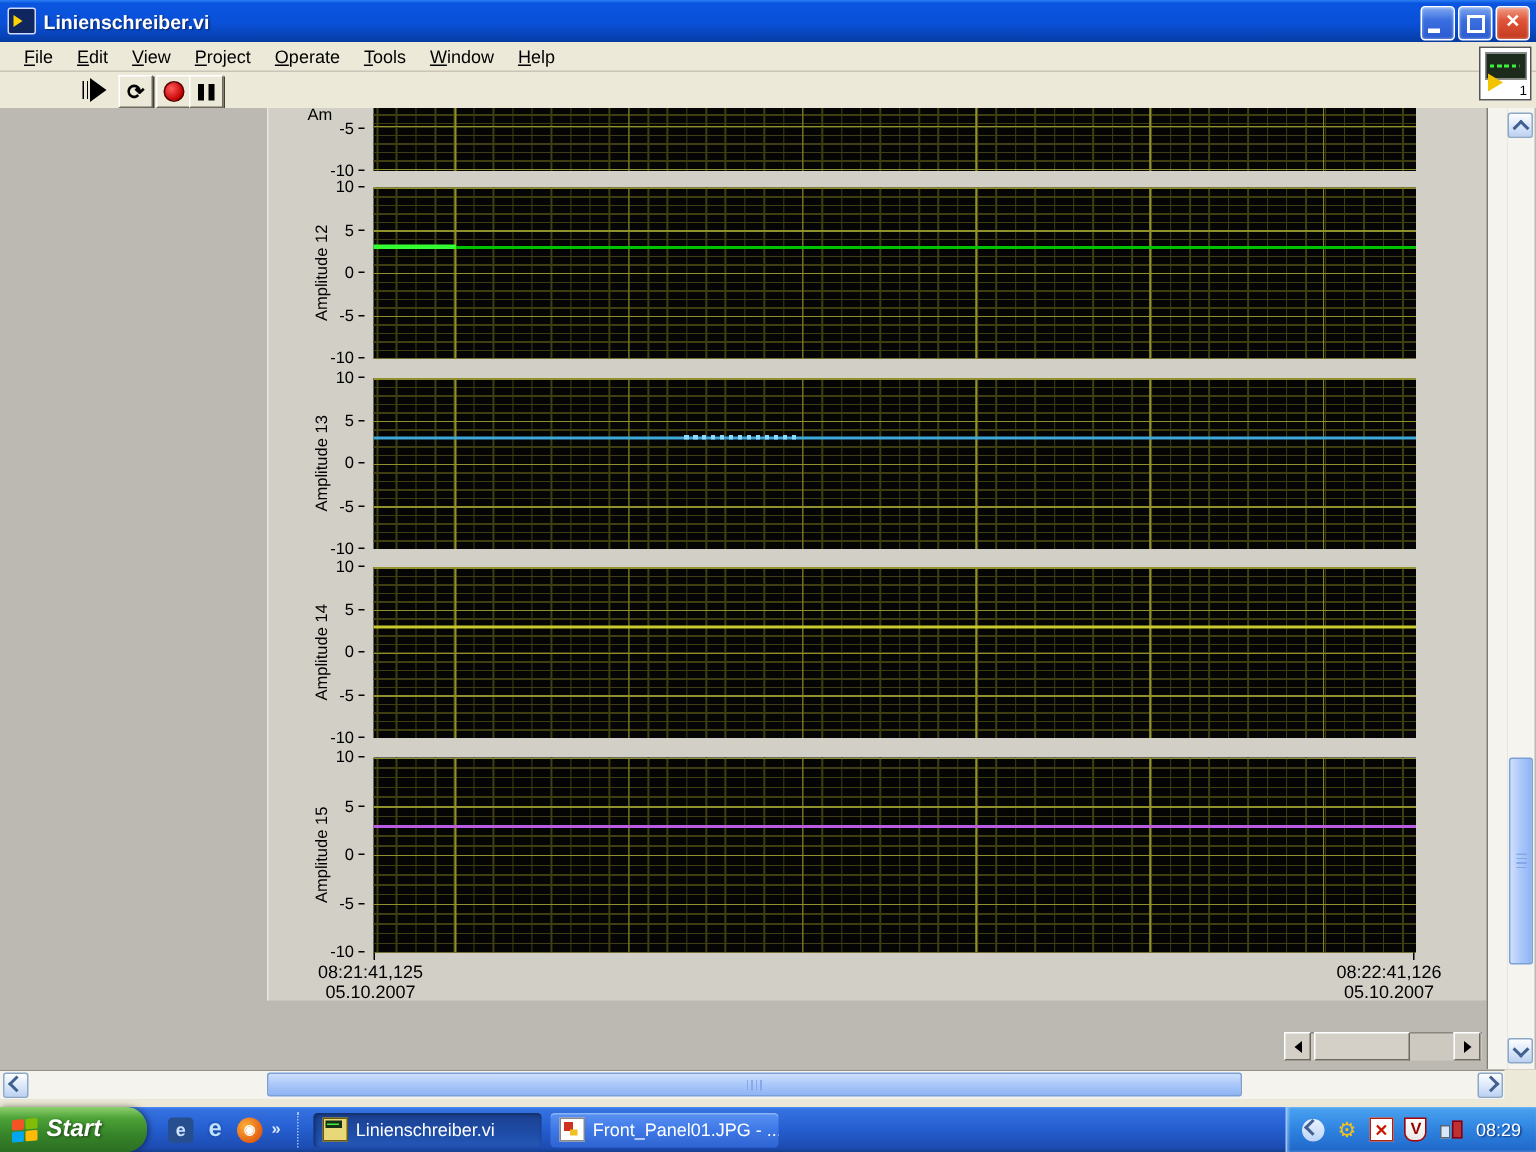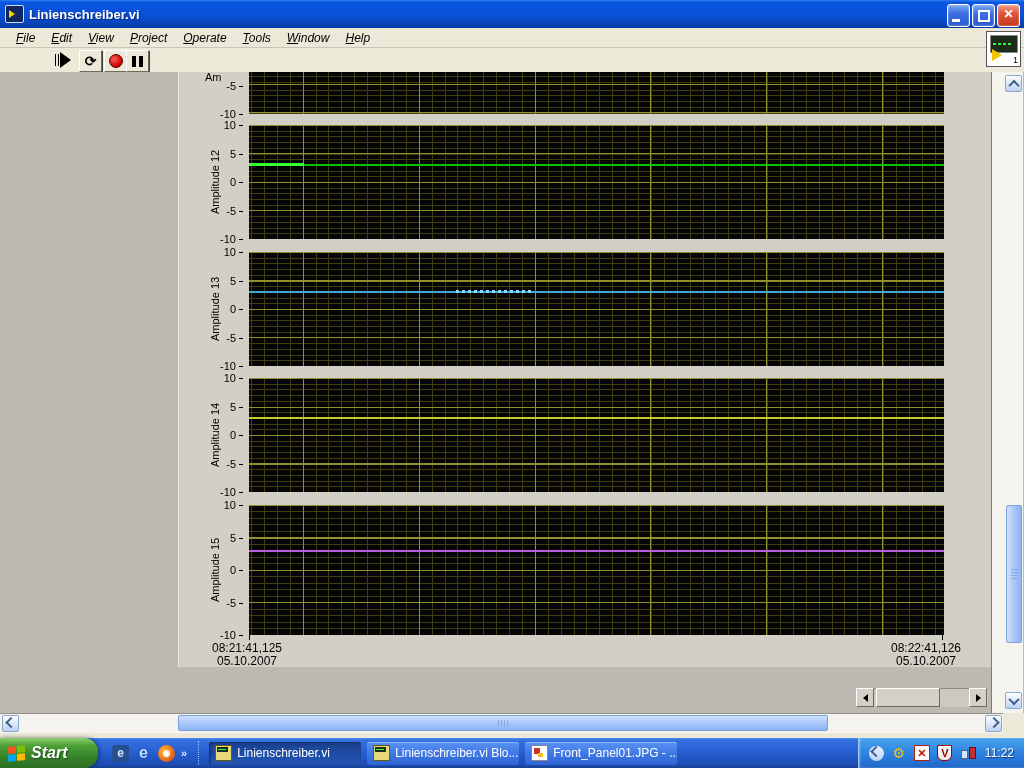--- a/index.html
+++ b/index.html
@@ -18,21 +18,21 @@
   .winbtn{width:21px;height:21px;border-radius:3px;border:1px solid #fff;
     background:linear-gradient(180deg,#7fa8f0 0%,#3b6fe0 40%,#2a5ad0 100%);
     position:relative;box-shadow:inset 0 0 2px rgba(255,255,255,.6);}
   .winbtn.close{background:linear-gradient(180deg,#f0a088 0%,#e0553a 40%,#c33a1e 100%);}
   .glyph-min{position:absolute;left:4px;bottom:4px;width:8px;height:3px;background:#fff;}
   .glyph-restore{position:absolute;left:5px;top:5px;width:8px;height:8px;border:2px solid #fff;}
   .glyph-close{position:absolute;left:0;top:2px;width:100%;text-align:center;color:#fff;font-weight:bold;font-size:12px;}
   
   .menubar{position:absolute;left:0;top:28px;width:1024px;height:20px;background:#ece9d8;
     border-bottom:1px solid #c9c6b8;display:flex;align-items:center;padding-left:8px;box-sizing:border-box;}
-  .menuitem{padding:2px 8px;color:#000;cursor:default;font-style:italic;}
+  .menuitem{padding:2px 8px;color:#000;cursor:default;}
   .accel{text-decoration:underline;}
   .toolbar{position:absolute;left:0;top:48px;width:1024px;height:24px;background:#ece9d8;
     border-bottom:1px solid #9b988b;}
   .tbtn{position:absolute;top:2px;width:21px;height:20px;background:#ece9d8;
     border:1px solid;border-color:#fff #6e6b5e #6e6b5e #fff;box-shadow:1px 1px 0 #40403a;
     display:flex;align-items:center;justify-content:center;}
   .run-flat{position:absolute;top:2px;left:55px;width:22px;height:20px;display:flex;align-items:center;}
   .run-stripes{width:5px;height:12px;background:repeating-linear-gradient(to right,#000 0 1px,transparent 1px 3px);}
   .run-arrow{width:0;height:0;border-left:11px solid #000;border-top:8px solid transparent;border-bottom:8px solid transparent;}
   .stop-circle{width:12px;height:12px;border-radius:50%;background:radial-gradient(circle at 35% 35%,#ff5a5a,#c40000 70%);border:1px solid #5a0000;}
@@ -323,38 +323,34 @@
       <span class="qlicon ie2">e</span>
       <span class="qlicon ff">◉</span>
       <span class="overflow">»</span>
     </div>
     <div class="taskbtns" id="taskbtns">
         <div class="taskbtn active">
           <span class="tb-icon"></span>
           <span>Linienschreiber.vi</span>
         </div>
         <div class="taskbtn">
-          <span class="tb-icon"></span>
-          <span>Linienschreiber.vi Blo...</span>
-        </div>
-        <div class="taskbtn">
           <span class="tb-icon img"></span>
           <span>Front_Panel01.JPG - ...</span>
         </div>
       </div>
     <div class="tray">
       <span class="trayicon chevcircle">
           <span class="chev left"></span>
         </span>
       <span class="trayicon gear">⚙</span>
       <span class="trayicon">
           <span class="redx">✕</span>
         </span>
       <span class="trayicon">
           <span class="vshield">V</span>
         </span>
       <span class="trayicon">
           <span class="net"></span>
         </span>
-      <span class="clock">11:22</span>
+      <span class="clock">08:29</span>
     </div>
   </div>
 </div>
 
 </body></html>

